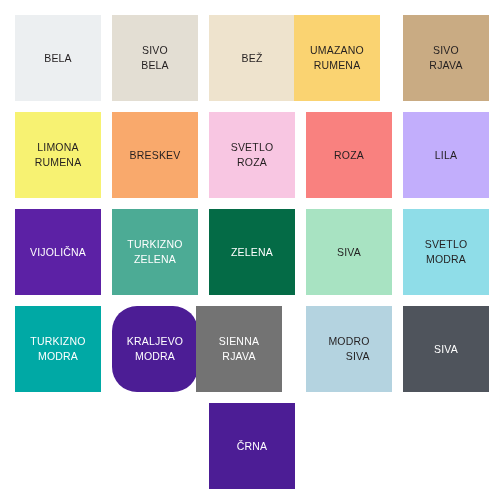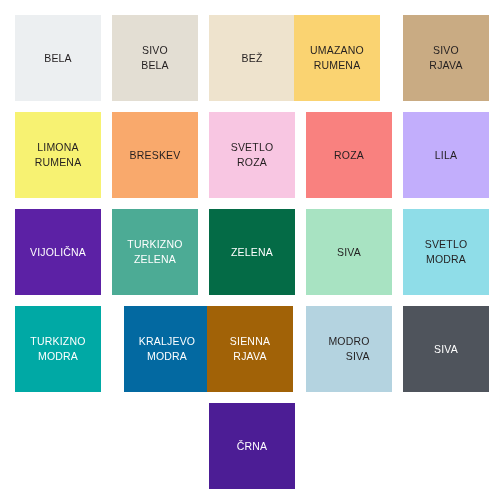--- a/index.html
+++ b/index.html
@@ -97,25 +97,25 @@
       <span class="swatch-label">SIVA</span>
     </div>
     <div class="swatch dark-text" style="left: 403px; top: 209px; background: rgb(143, 221, 232);">
       <span class="swatch-label">SVETLO
 MODRA</span>
     </div>
     <div class="swatch light-text" style="left: 15px; top: 306px; background: rgb(0, 169, 165);">
       <span class="swatch-label">TURKIZNO
 MODRA</span>
     </div>
-    <div class="swatch light-text" style="left: 124px; top: 306px; background: #0369a1;">
+    <div class="swatch light-text" style="left: 112px; top: 306px; background: #4c1d95; border-radius: 25px;">
       <span class="swatch-label">KRALJEVO
 MODRA</span>
     </div>
-    <div class="swatch light-text" style="left: 207px; top: 306px; background: #a16207;">
+    <div class="swatch light-text" style="left: 196px; top: 306px; background: #737373;">
       <span class="swatch-label">SIENNA
 RJAVA</span>
     </div>
     <div class="swatch dark-text" style="left: 306px; top: 306px; background: rgb(180, 211, 224); text-align: right;">
       <span class="swatch-label">MODRO
 SIVA</span>
     </div>
     <div class="swatch light-text" style="left: 403px; top: 306px; background: rgb(79, 84, 92);">
       <span class="swatch-label">SIVA</span>
     </div>

